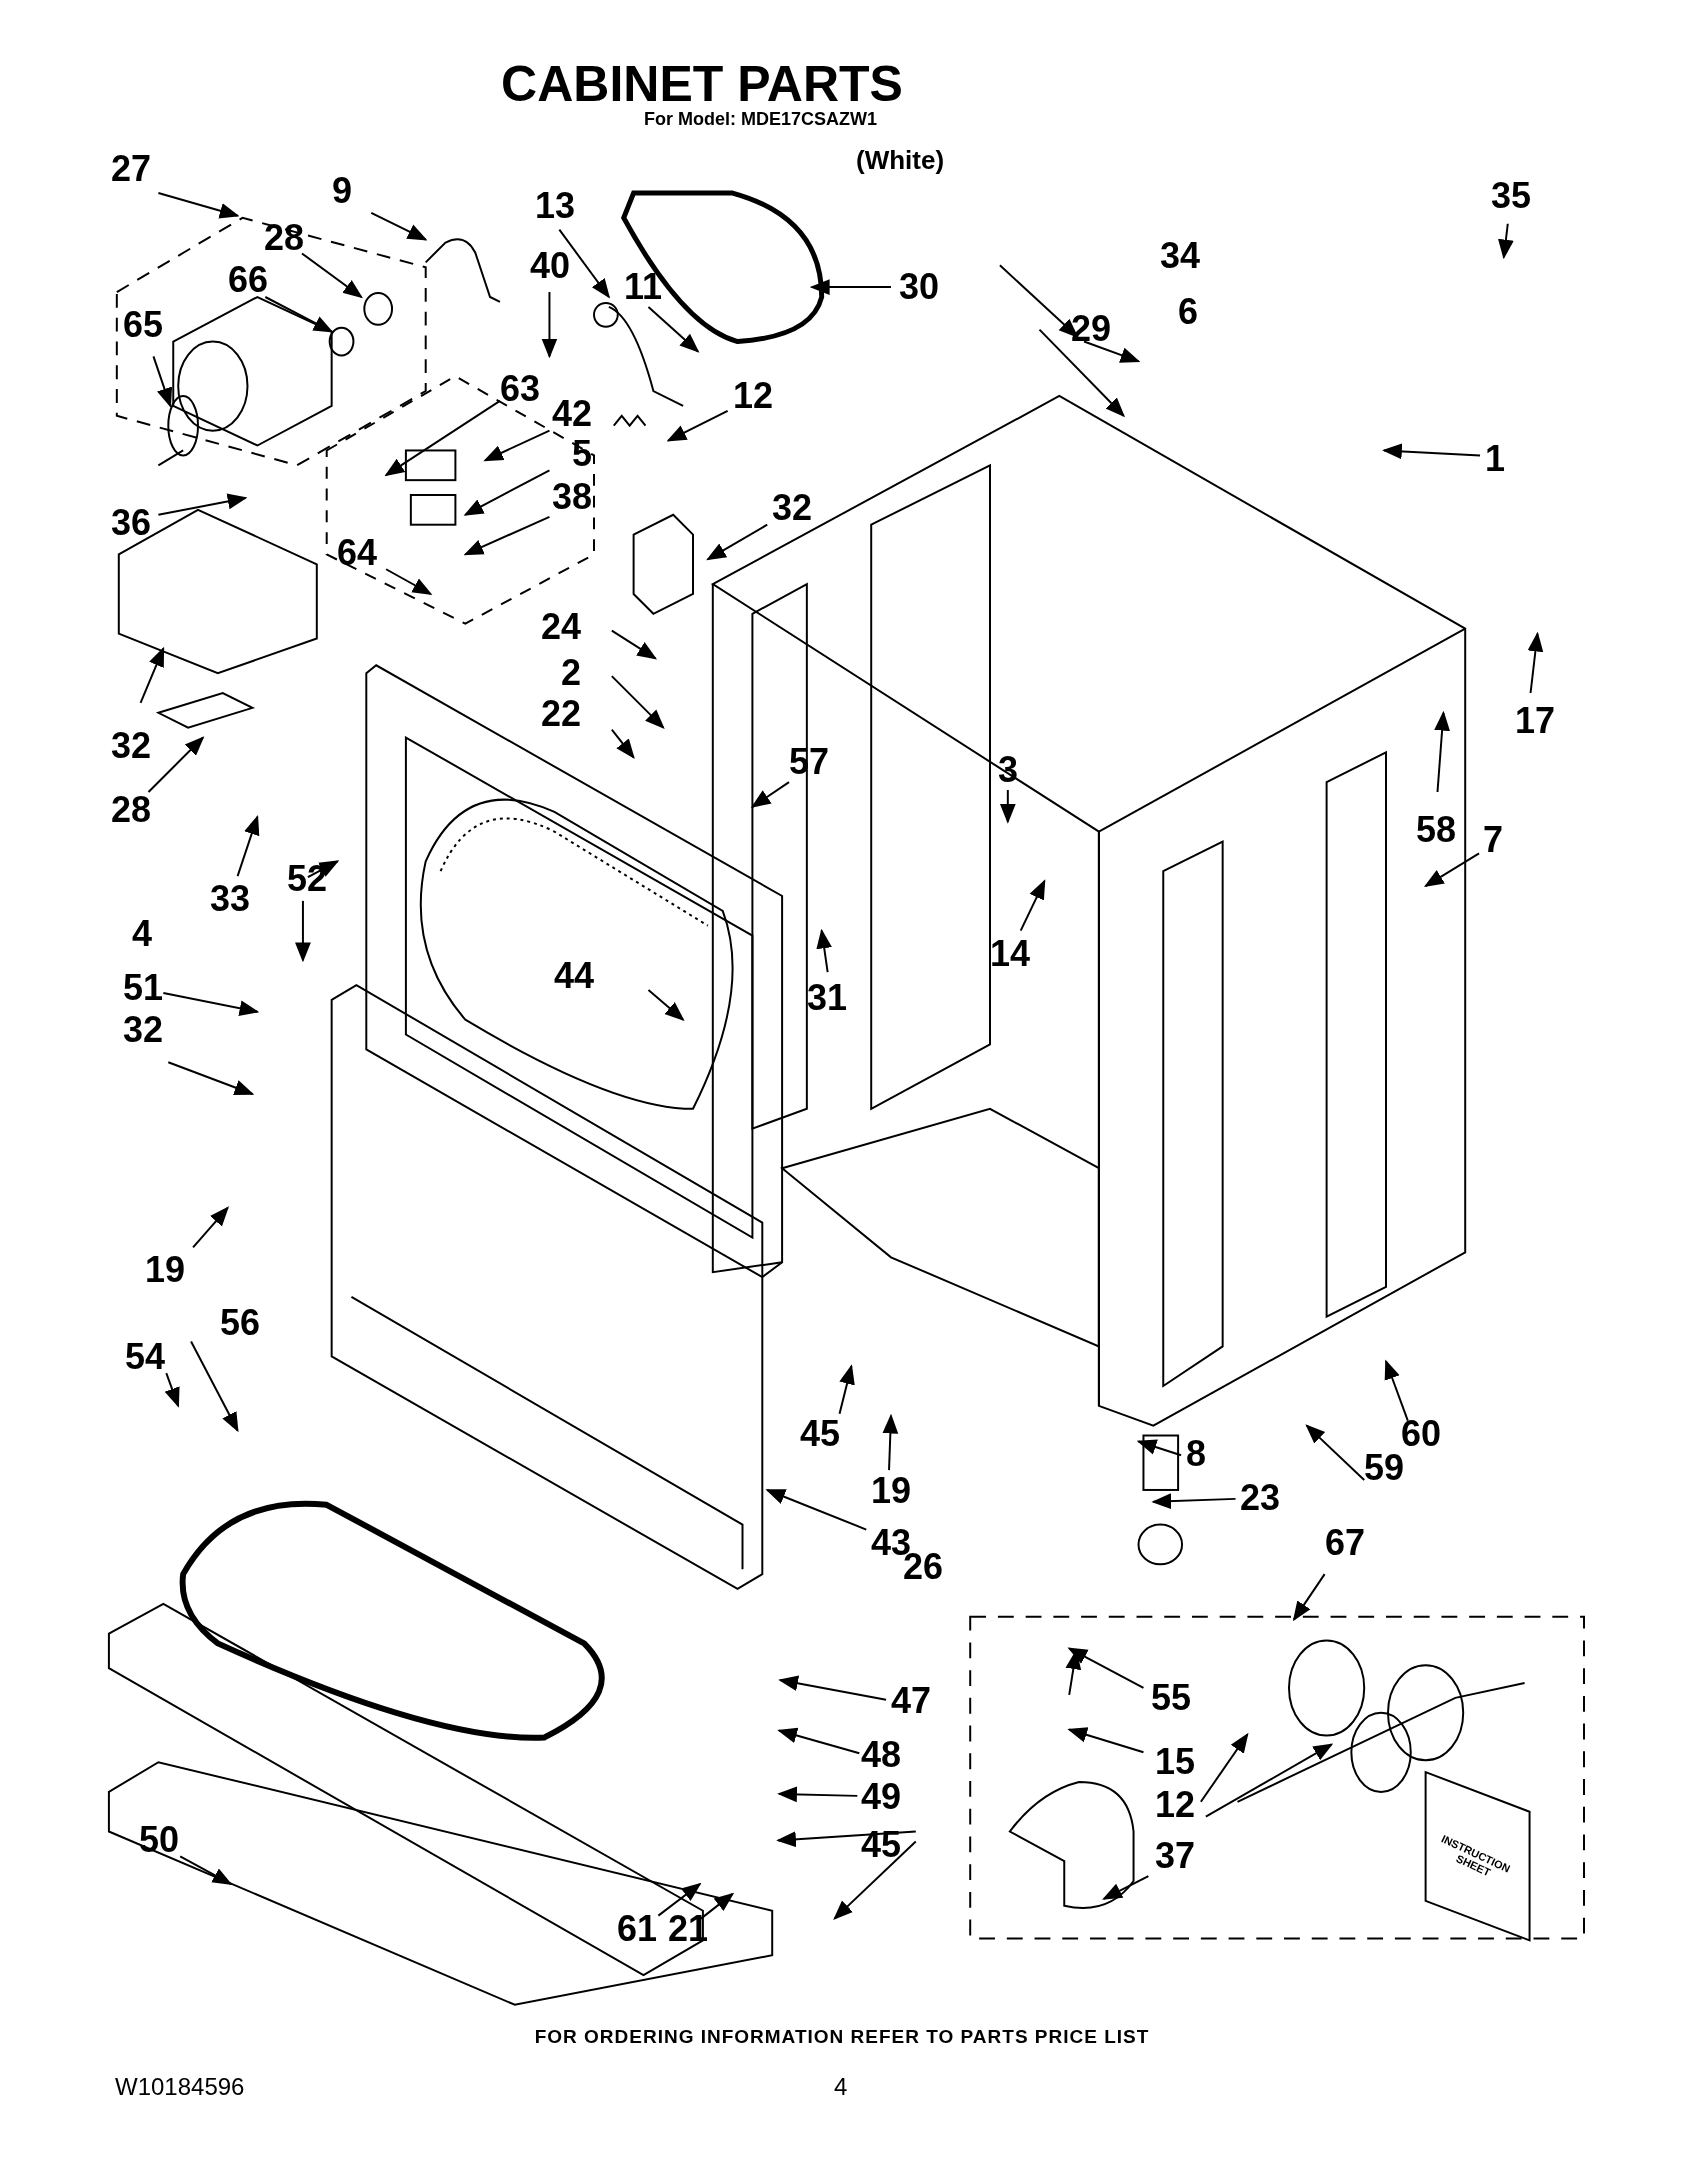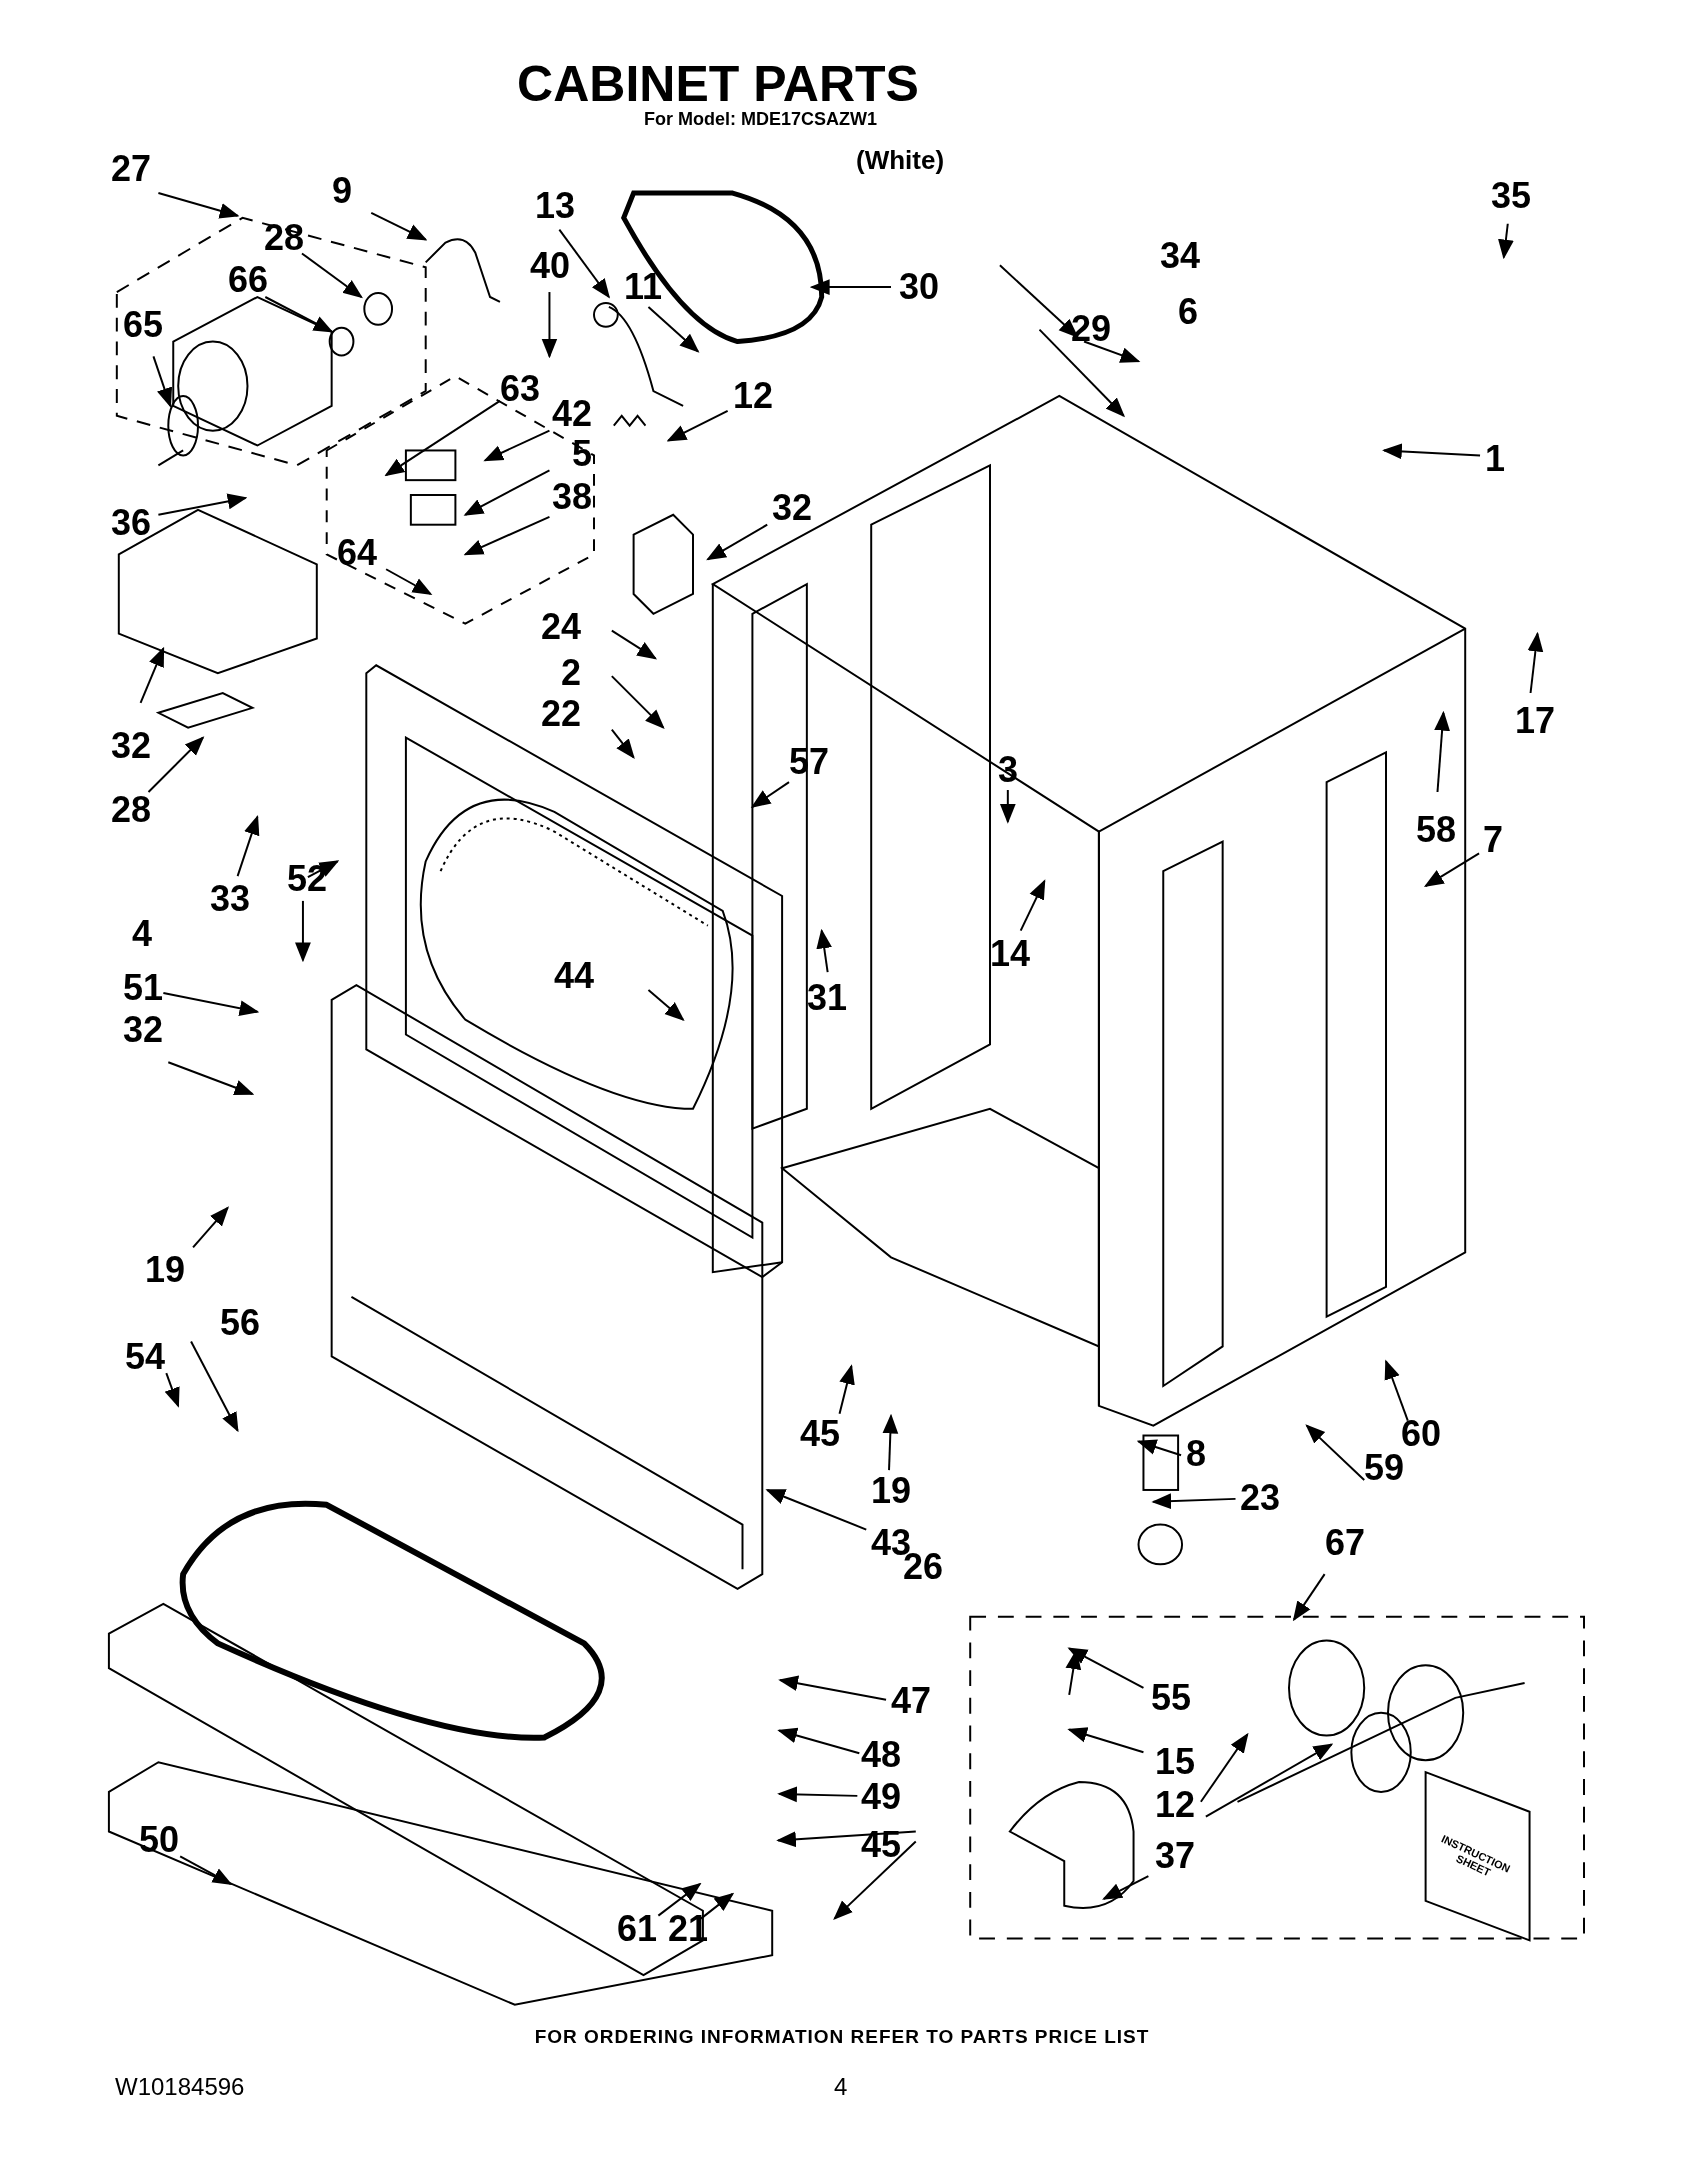--- a/index.html
+++ b/index.html
@@ -1,18 +1,18 @@
 <!DOCTYPE html>
 <html><head>
 <meta charset="utf-8">
 <style>
   html, body { margin:0; padding:0; background:#ffffff; }
   body { width:1684px; height:2179px; position:relative; overflow:hidden;
          font-family:"Liberation Sans", "DejaVu Sans", sans-serif; color:#000; }
-  .title { position:absolute; left:16px; width:1404px; top:55px; text-align:center;
+  .title { position:absolute; left:0; width:1404px; top:55px; text-align:center;
            font-size:50px; font-weight:bold; letter-spacing:0px; }
   .subtitle { position:absolute; left:644px; top:109px; font-size:18px; font-weight:bold; }
   .color-note { position:absolute; left:856px; top:145px; font-size:26px; font-weight:bold; }
   .diagram { position:absolute; left:0; top:0; width:1684px; height:2179px; }
   .callout { position:absolute; font-size:36px; font-weight:bold; line-height:1; }
   .ordering { position:absolute; left:0; width:1684px; top:2026px; text-align:center;
               font-size:19px; font-weight:bold; letter-spacing:1px; }
   .docnum { position:absolute; left:115px; top:2073px; font-size:24px; }
   .pagenum { position:absolute; left:834px; top:2073px; font-size:24px; }
 </style>

